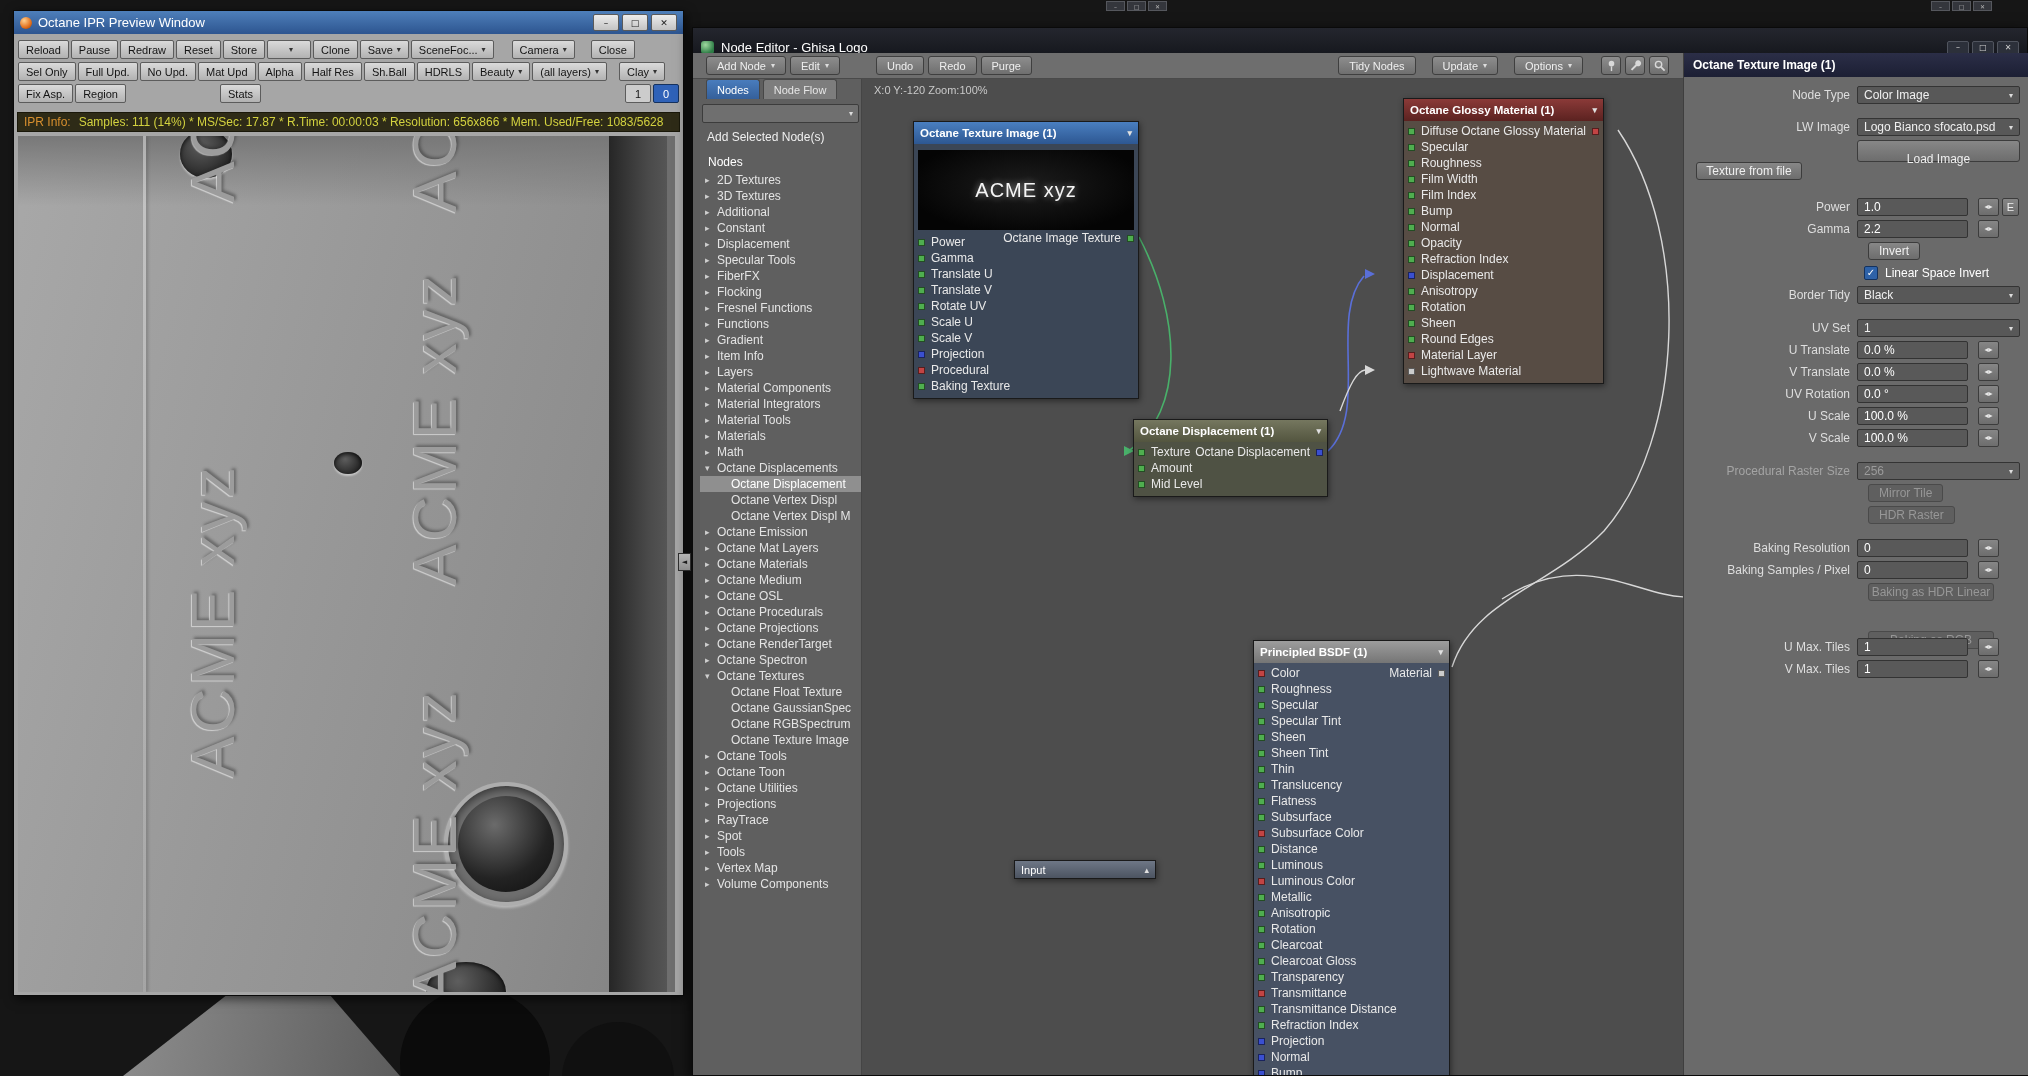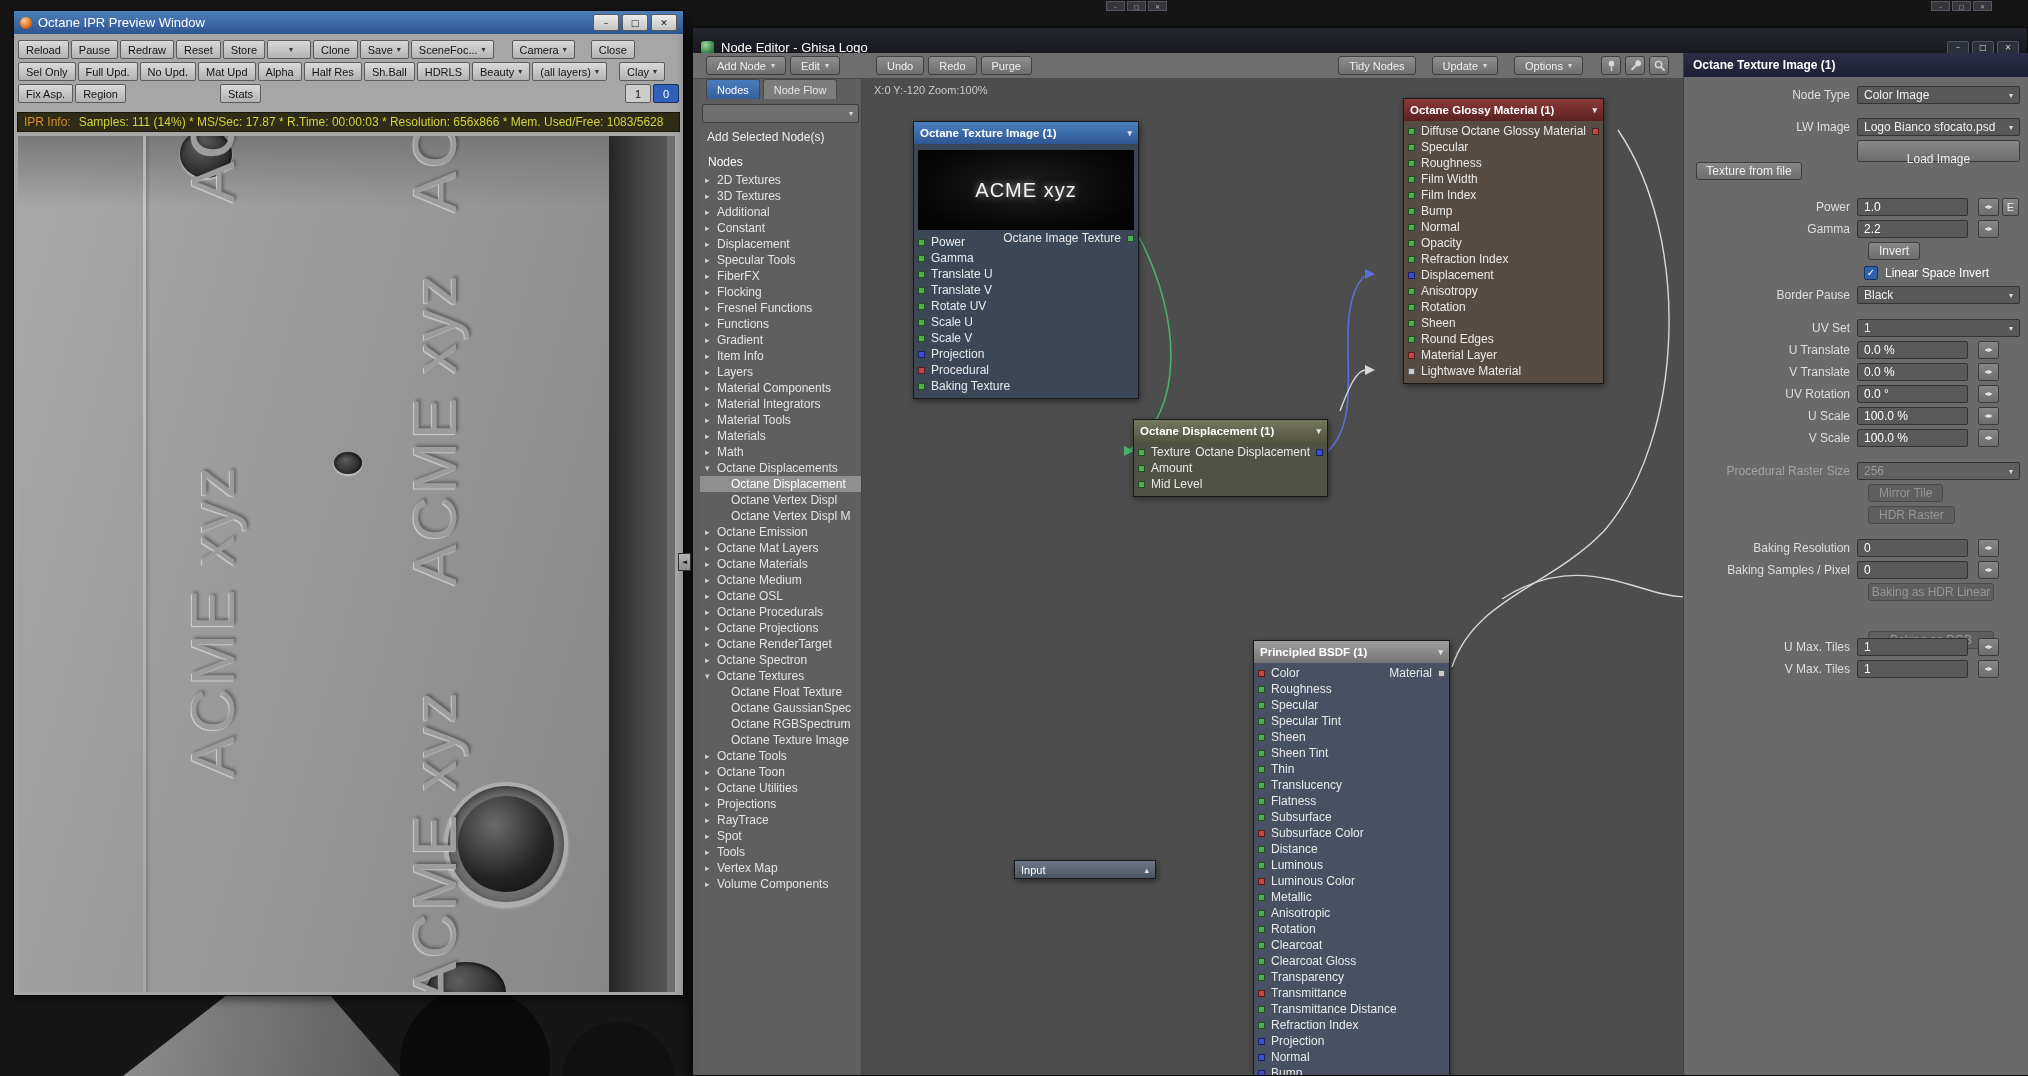--- a/index.html
+++ b/index.html
@@ -852,21 +852,21 @@
           <div class="prow-p" style="top: 164px;">
             <div class="pbtn small">Invert</div>
           </div>
           <div class="prow-p" style="top: 186px;">
             <div class="pcheck">
               <span class="cbox">✓</span>
               <span>Linear Space Invert</span>
             </div>
           </div>
           <div class="prow-p" style="top: 208px;">
-            <div class="plabel">Border Pause</div>
+            <div class="plabel">Border Tidy</div>
             <div class="pdrop">
               <span>Black</span>
               <span class="chev">▾</span>
             </div>
           </div>
           <div class="prow-p" style="top: 241px;">
             <div class="plabel">UV Set</div>
             <div class="pdrop">
               <span>1</span>
               <span class="chev">▾</span>

